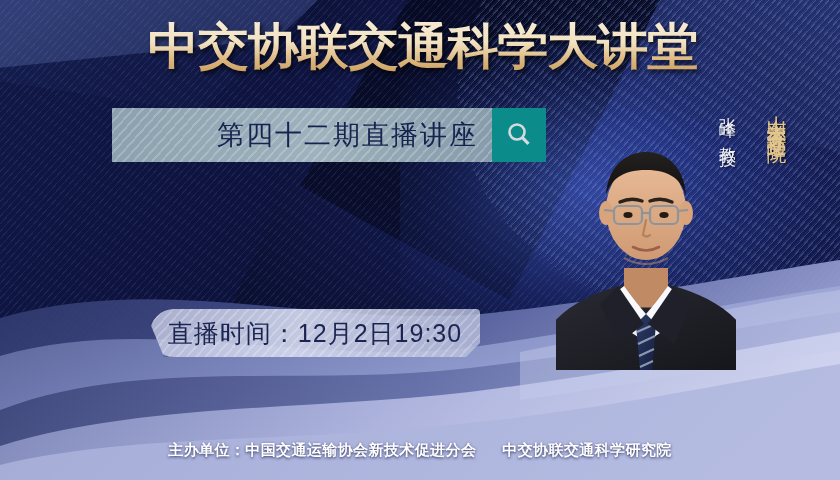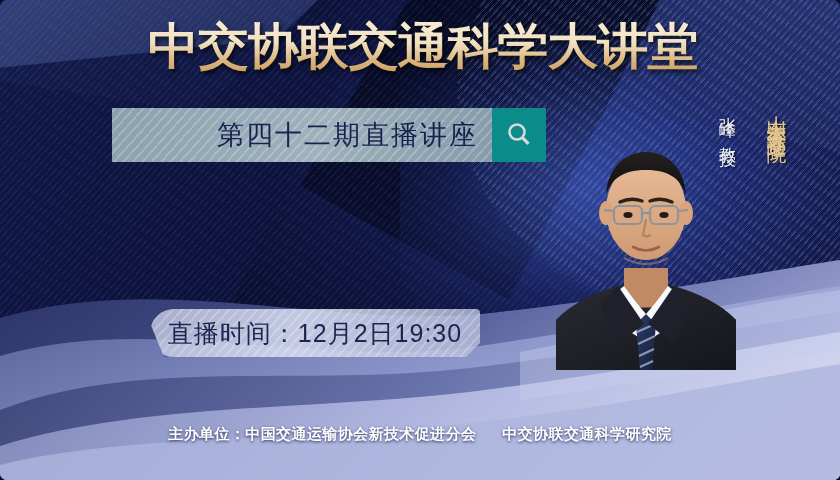--- a/index.html
+++ b/index.html
@@ -4,21 +4,20 @@
 <style>
   * { margin:0; padding:0; box-sizing:border-box; }
   html,body { background:#0a0d2a; }
 
   .poster{
     position:relative;
     width:840px; height:480px;
     overflow:hidden;
     font-family:"Liberation Sans","DejaVu Sans",sans-serif;
     background:#080b26;
-    border-radius:7px;
   }
 
   
   .bg-base{
     position:absolute; inset:0;
     background:
       radial-gradient(ellipse 700px 420px at 78% 30%, #1a2464 0%, #101642 45%, #070a24 85%),
       linear-gradient(160deg,#0d1240 0%,#070a24 55%,#05081c 100%);
   }
   
@@ -180,21 +179,21 @@
   .v-name{
     position:absolute; left:716px; top:104px;
     writing-mode:vertical-rl; text-orientation:upright;
     font-size:17px; letter-spacing:4px;
     color:#edf0f8; font-weight:500;
     text-shadow:1px 1px 2px rgba(0,0,0,.6);
   }
 
   
   .footer{
-    position:absolute; left:0; right:0; top:425px;
+    position:absolute; left:0; right:0; top:441px;
     text-align:center;
     color:#ffffff; font-size:15px; font-weight:700;
     letter-spacing:.4px;
     text-shadow:0 1px 3px rgba(20,26,70,.85);
   }
   .footer .gap{ display:inline-block; width:26px; }
 </style>
 </head>
 <body>
 

